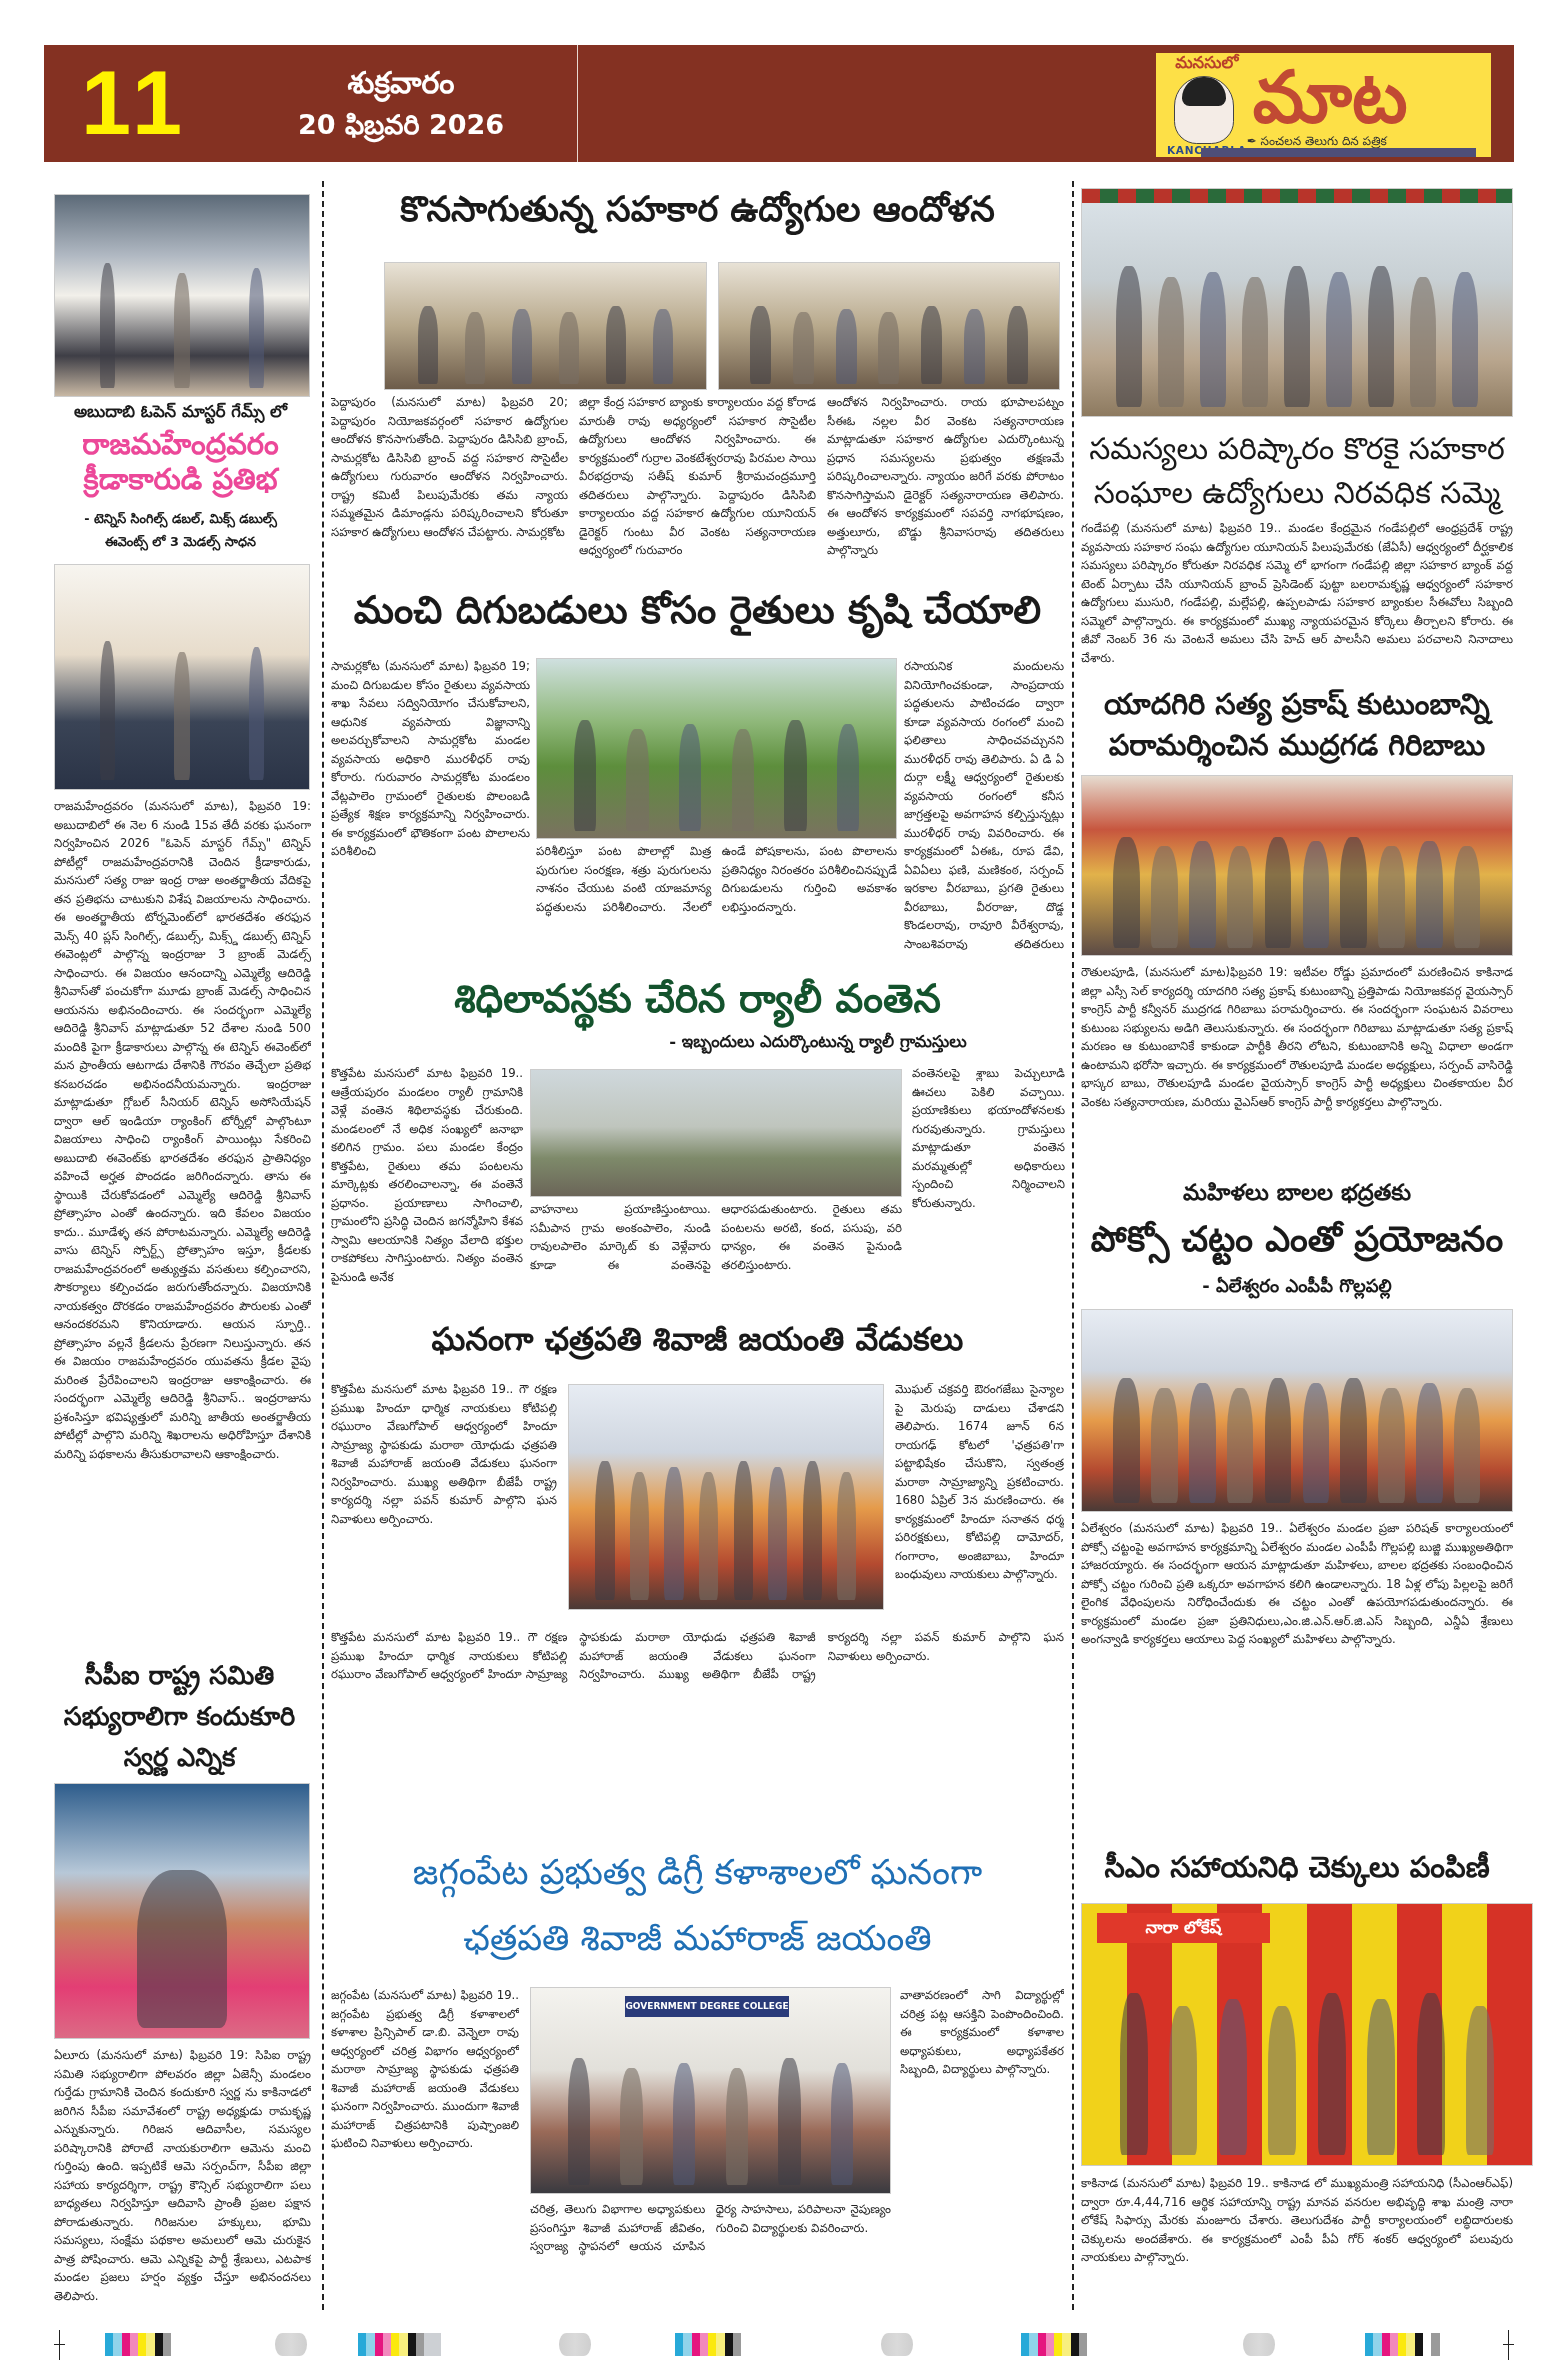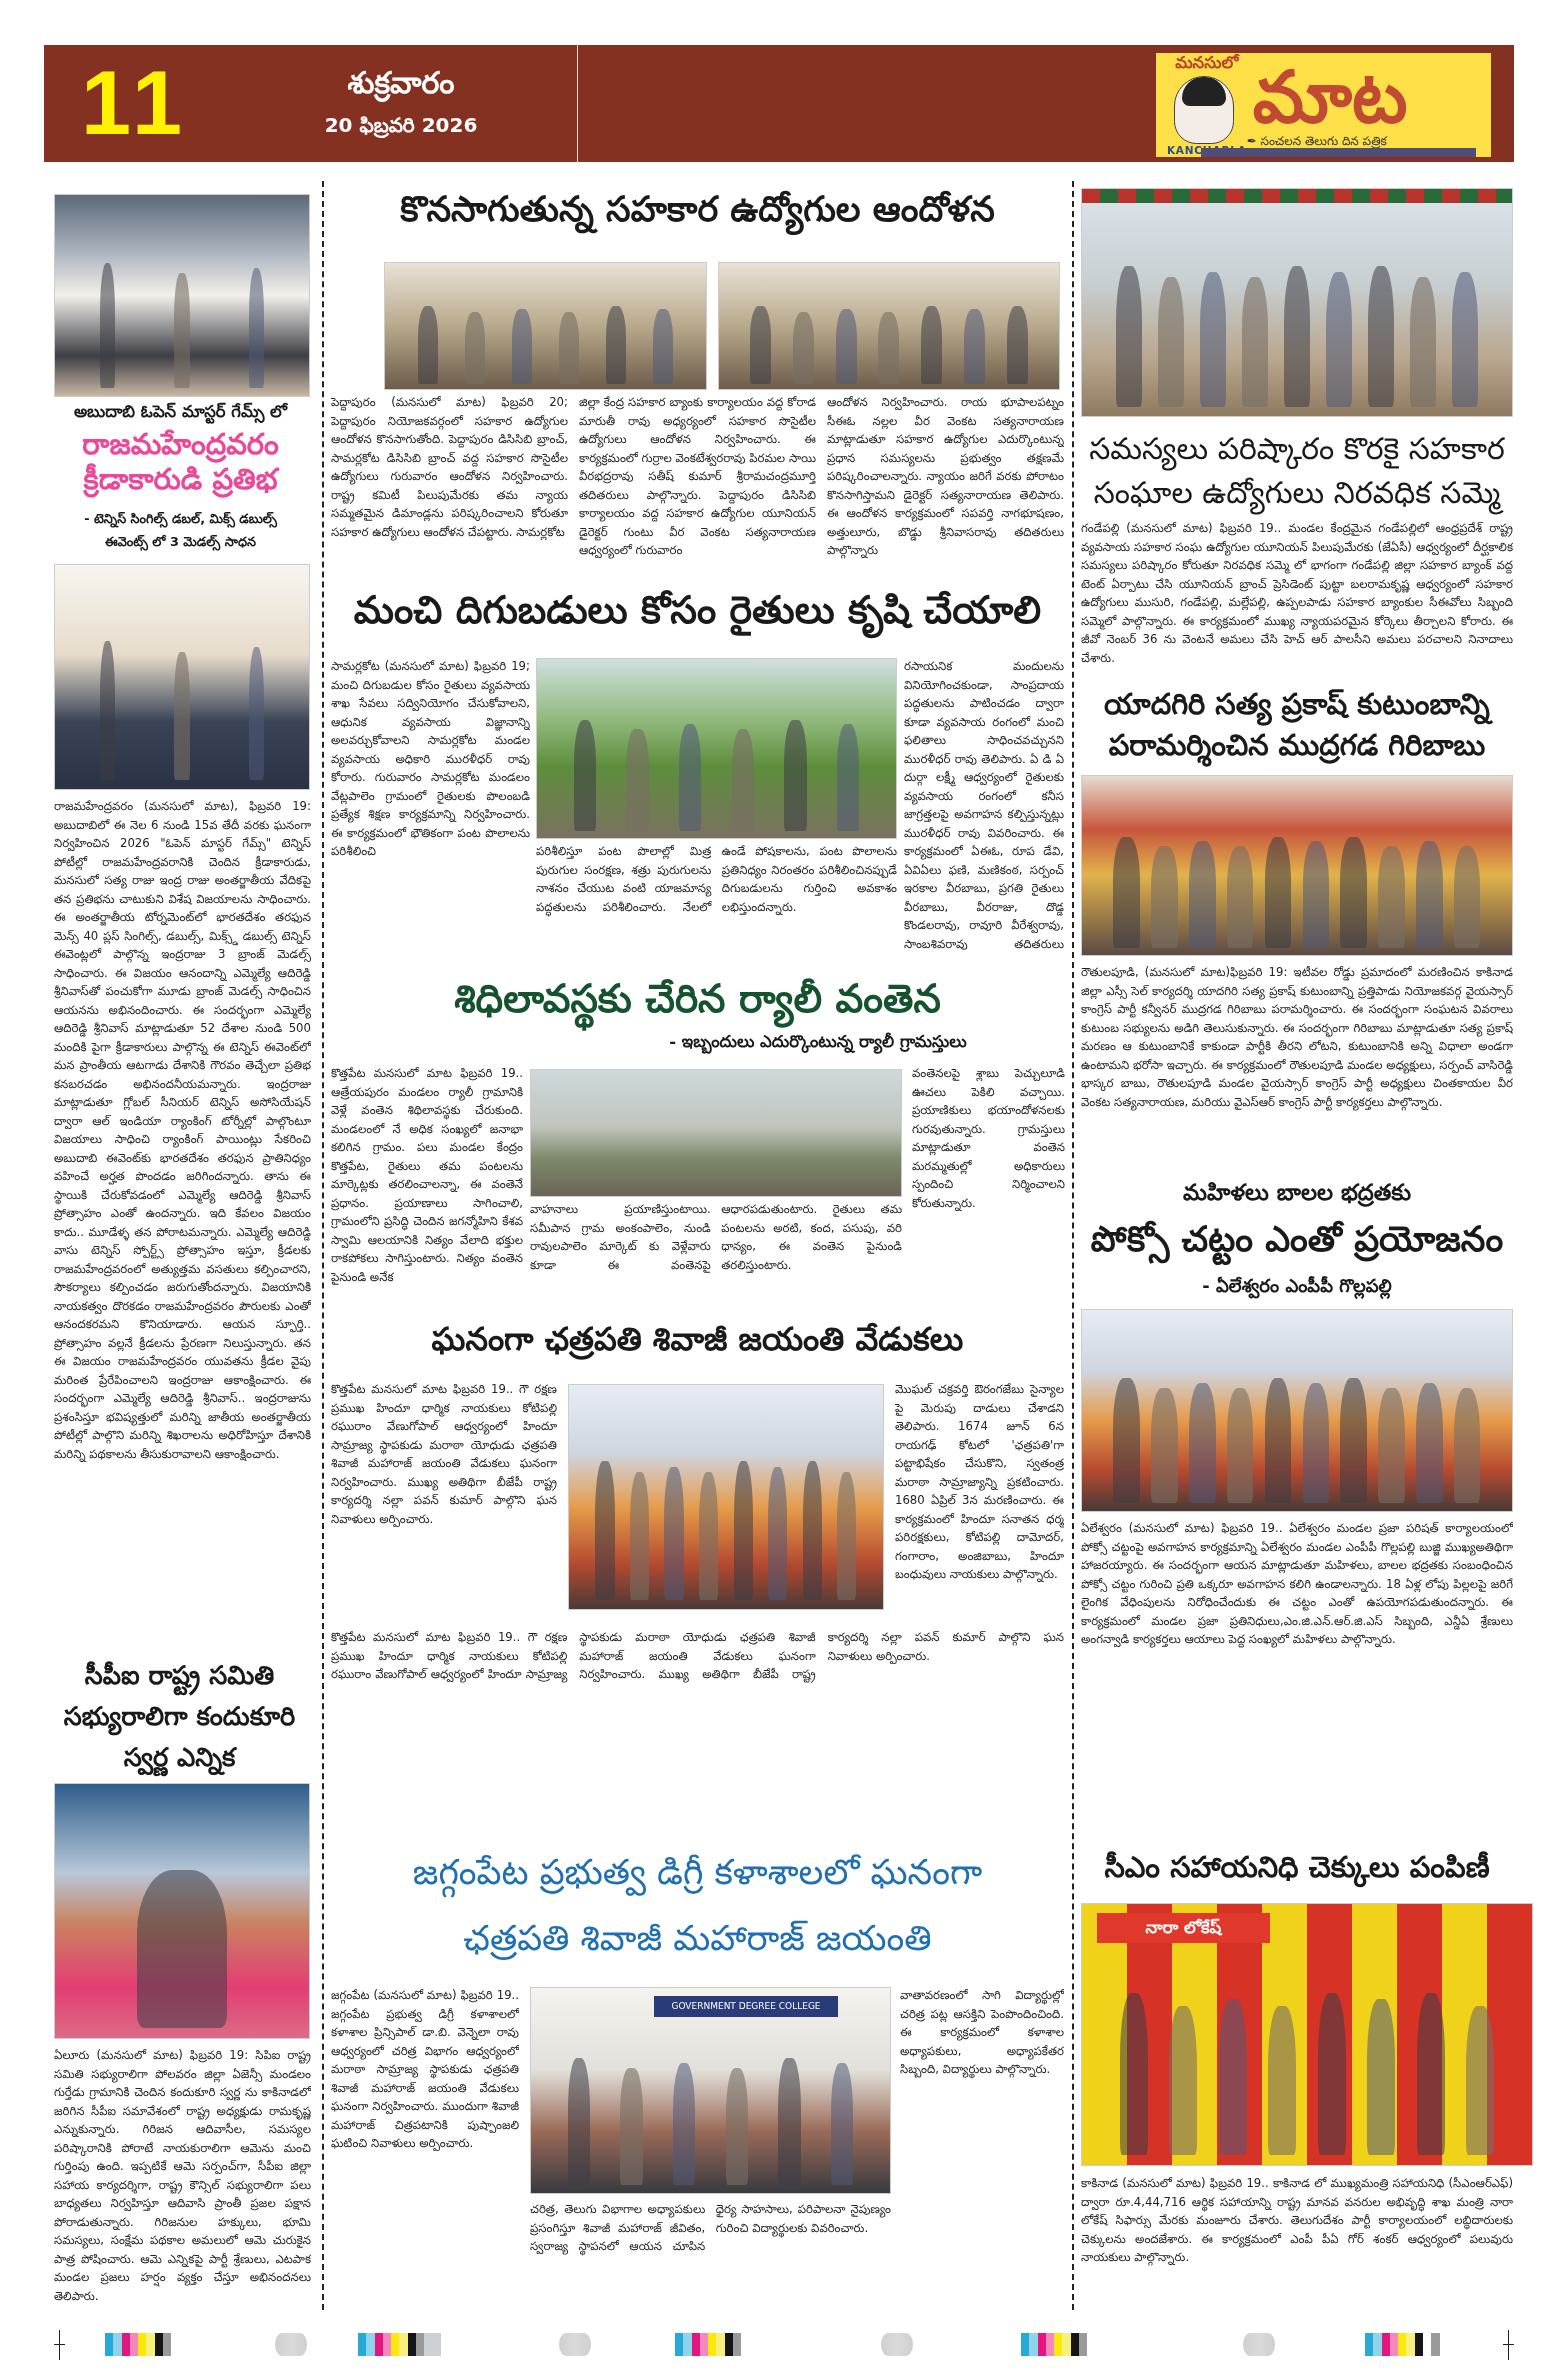--- a/index.html
+++ b/index.html
@@ -4,21 +4,21 @@
 <style>
   * { box-sizing: border-box; margin: 0; padding: 0; }
   html, body { width: 1555px; height: 2377px; background: #ffffff; overflow: hidden; }
   body { font-family: "DejaVu Sans", sans-serif; color: #1a1a1a; position: relative; }
 
   
   .masthead { position: absolute; left: 44px; top: 45px; width: 1470px; height: 117px; background: #843122; display: flex; }
   .mh-page { width: 181px; display: flex; align-items: center; justify-content: center; color: #fff200; font-family: "Liberation Sans", sans-serif; font-weight: 700; font-size: 90px; letter-spacing: 6px; }
   .mh-date { width: 353px; display: flex; flex-direction: column; align-items: center; justify-content: center; color: #fff; font-weight: 700; border-right: 1.5px solid #e8d8d0; }
   .mh-date .day { font-size: 30px; line-height: 42px; }
-  .mh-date .dt { font-size: 20px; line-height: 42px; }
+  .mh-date .dt { font-size: 27px; line-height: 42px; }
   .mh-section { width: 376px; display: flex; flex-direction: column; align-items: center; justify-content: center; border-right: 1.5px solid #e8d8d0; }
   .mh-section .en { color: #fff200; font-family: "Liberation Sans", sans-serif; font-size: 42px; line-height: 48px; border-bottom: 2.3px solid #fff; padding: 0 4.5px 1.5px; }
   .mh-section .te { color: #fff; font-weight: 700; font-size: 29px; line-height: 42px; }
   .mh-logo { position: absolute; right: 22.6px; top: 7.5px; width: 335px; height: 104px; background: #fde047; display: flex; align-items: center; padding: 0 10.5px; }
   .logo-face { width: 60px; height: 68px; border-radius: 30px 30px 22.6px 22.6px; background: #f4ece6; border: 1.5px solid #444; position: relative; margin-right: 6px; }
   .logo-face::before { content: ""; position: absolute; left: 7.5px; top: 0; width: 44px; height: 29px; background: #222; border-radius: 21px 21px 7.5px 7.5px; }
   .logo-left { display: flex; flex-direction: column; align-items: center; }
   .logo-small { color: #b9402a; font-size: 16.5px; font-weight: 700; }
   .logo-brand { color: #c14a33; font-size: 72px; font-weight: 700; line-height: 75px; font-family: "DejaVu Serif", serif; margin-left: 6px; }
   .logo-kan { color: #2b4b8c; font-weight: 700; font-size: 10.5px; letter-spacing: 0.8px; }
@@ -223,21 +223,21 @@
         <p>కొత్తపేట మనసులో మాట ఫిబ్రవరి 19.. గౌ రక్షణ ప్రముఖ హిందూ ధార్మిక నాయకులు కోటిపల్లి రఘురాం వేణుగోపాల్ ఆధ్వర్యంలో హిందూ సామ్రాజ్య స్థాపకుడు మరాఠా యోధుడు ఛత్రపతి శివాజీ మహారాజ్ జయంతి వేడుకలు ఘనంగా నిర్వహించారు. ముఖ్య అతిథిగా బీజేపీ రాష్ట్ర కార్యదర్శి నల్లా పవన్ కుమార్ పాల్గొని ఘన నివాళులు అర్పించారు.</p>
       </div>
   </article>
 
   <article>
     <div class="headline" style="left:75px; top:1651px; width:583px; font-size:35px; line-height:66px; font-weight:400; color:#1f6fb5;">జగ్గంపేట ప్రభుత్వ డిగ్రీ కళాశాలలో ఘనంగా ఛత్రపతి శివాజీ మహారాజ్ జయంతి</div>
     <div class="body" style="left:0; top:1798px; width:188px; height:316px; overflow:hidden;">
         <p>జగ్గంపేట (మనసులో మాట) ఫిబ్రవరి 19.. జగ్గంపేట ప్రభుత్వ డిగ్రీ కళాశాలలో కళాశాల ప్రిన్సిపాల్ డా.బి. వెన్నెలా రావు ఆధ్వర్యంలో చరిత్ర విభాగం ఆధ్వర్యంలో మరాఠా సామ్రాజ్య స్థాపకుడు ఛత్రపతి శివాజీ మహారాజ్ జయంతి వేడుకలు ఘనంగా నిర్వహించారు. ముందుగా శివాజీ మహారాజ్ చిత్రపటానికి పుష్పాంజలి ఘటించి నివాళులు అర్పించారు.</p>
       </div>
     <div class="photo ph-college" style="left:199px; top:1799px; width:361px; height:207px;">
-      <div style="position:absolute; left:94px; top:7.5px; width:184px; height:21px; background:#2a3b7a; color:#fff; font-size:9px; font-weight:400; text-align:center; line-height:21px;margin-left:29px;">GOVERNMENT DEGREE COLLEGE</div>
+      <div style="position:absolute; left:94px; top:7.5px; width:164px; height:21px; background:#2a3b7a; color:#fff; font-size:9px; font-weight:700; text-align:center; line-height:21px;">GOVERNMENT DEGREE COLLEGE</div>
       <div class="people">
           <span></span>
           <span></span>
           <span></span>
           <span></span>
           <span></span>
           <span></span>
         </div>
     </div>
     <div class="body" style="left:199px; top:2012px; width:361px; height:102px; overflow:hidden; column-count:2; column-gap:10.5px;">

